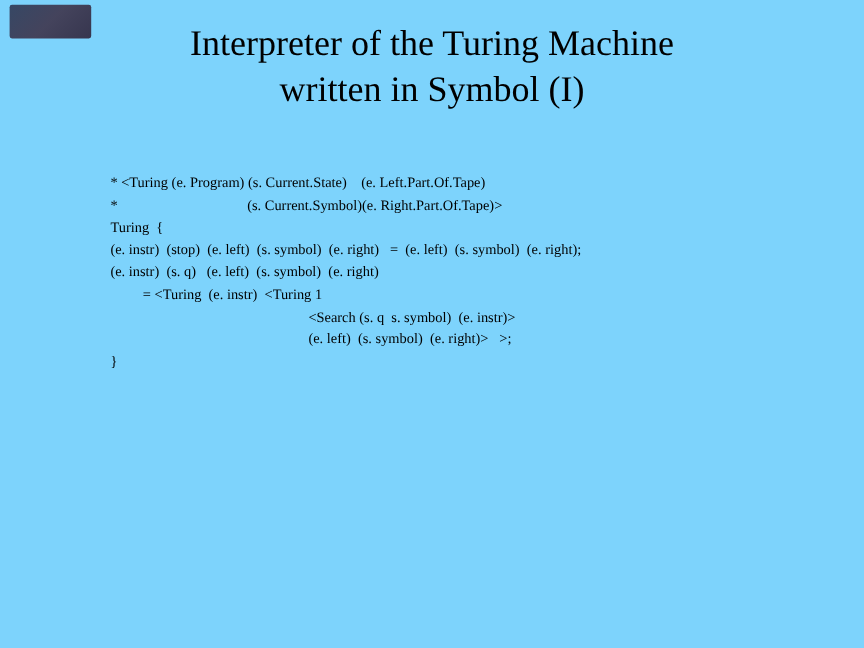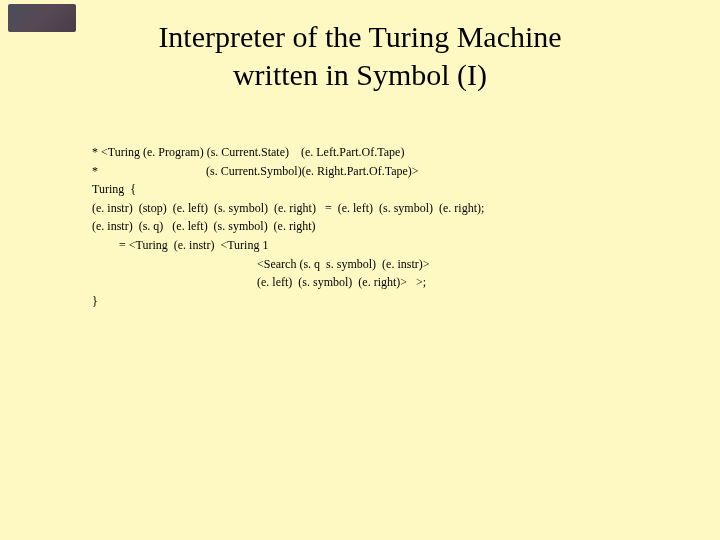--- a/index.html
+++ b/index.html
@@ -5,21 +5,21 @@
   html, body {
     margin: 0;
     padding: 0;
     width: 720px;
     height: 540px;
     overflow: hidden;
   }
   .slide {
     width: 720px;
     height: 540px;
-    background: #fef9c3;
+    background: #7dd3fc;
     position: relative;
     box-sizing: border-box;
     font-family: "Times New Roman", Times, serif;
     color: #000;
   }
   .logo {
     position: absolute;
     top: 4px;
     left: 8px;
     width: 68px;

